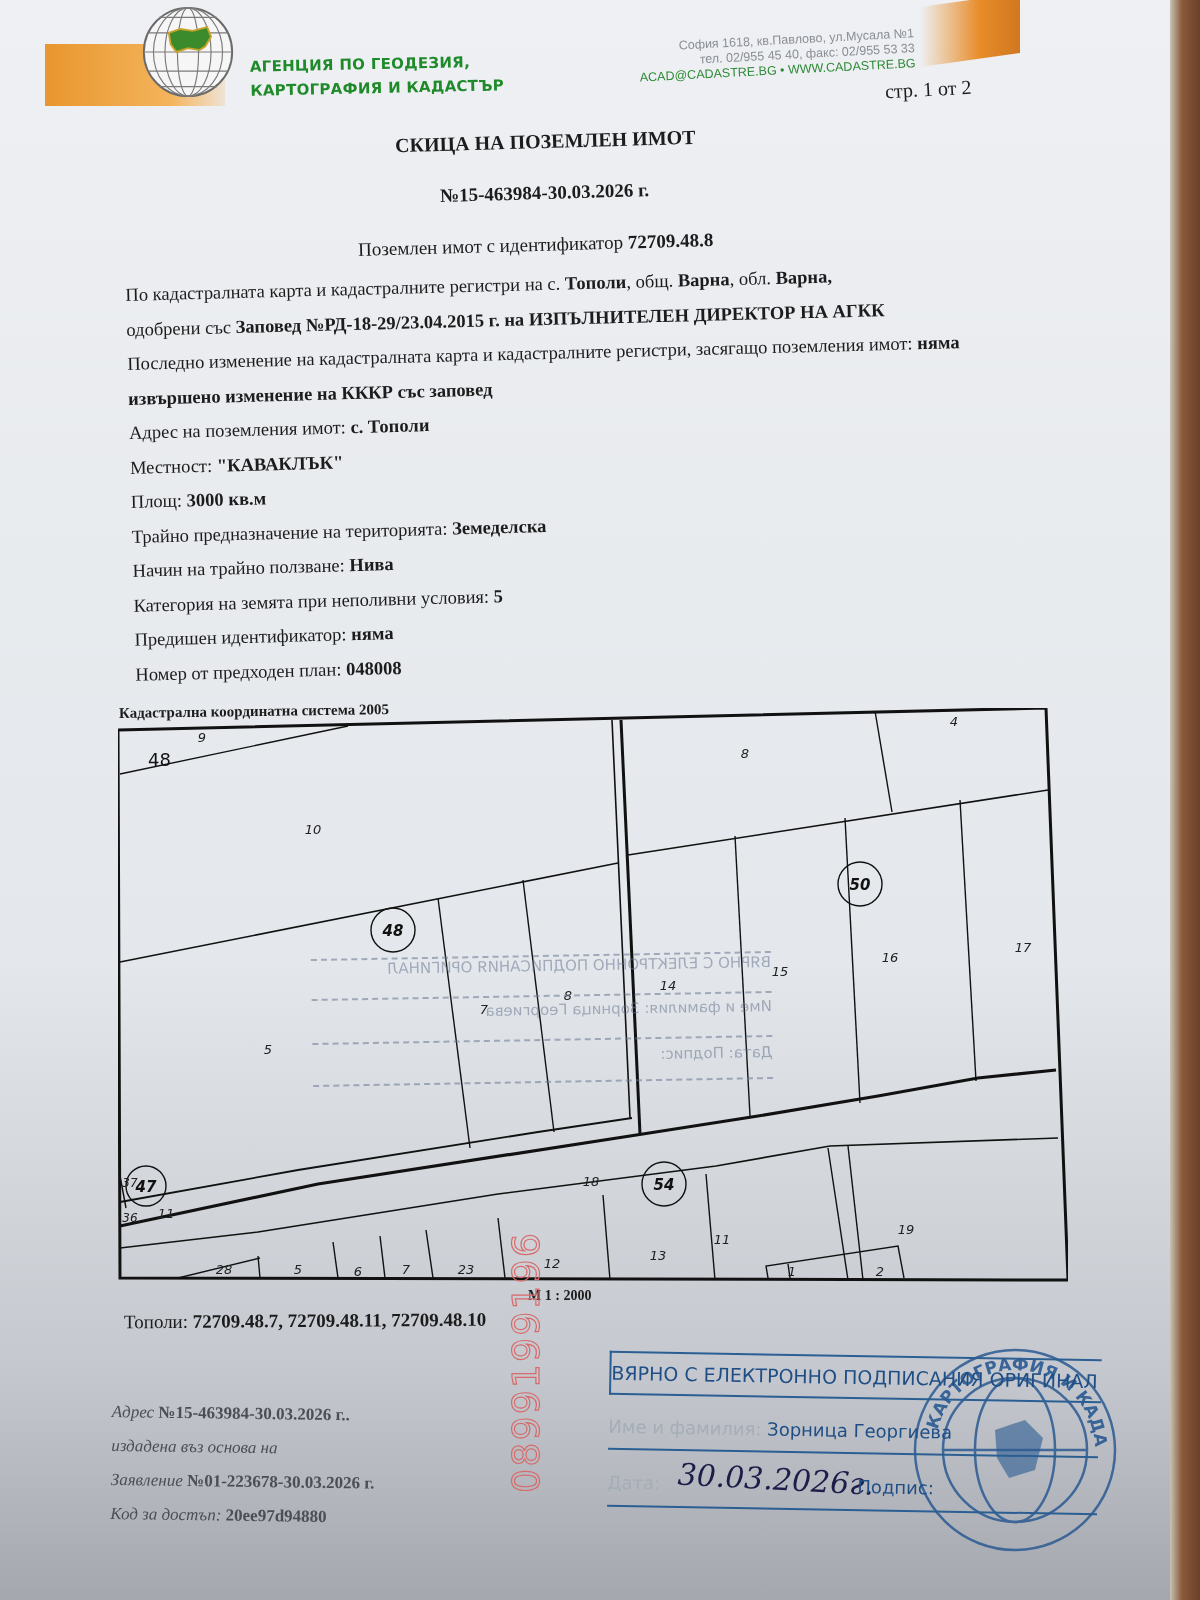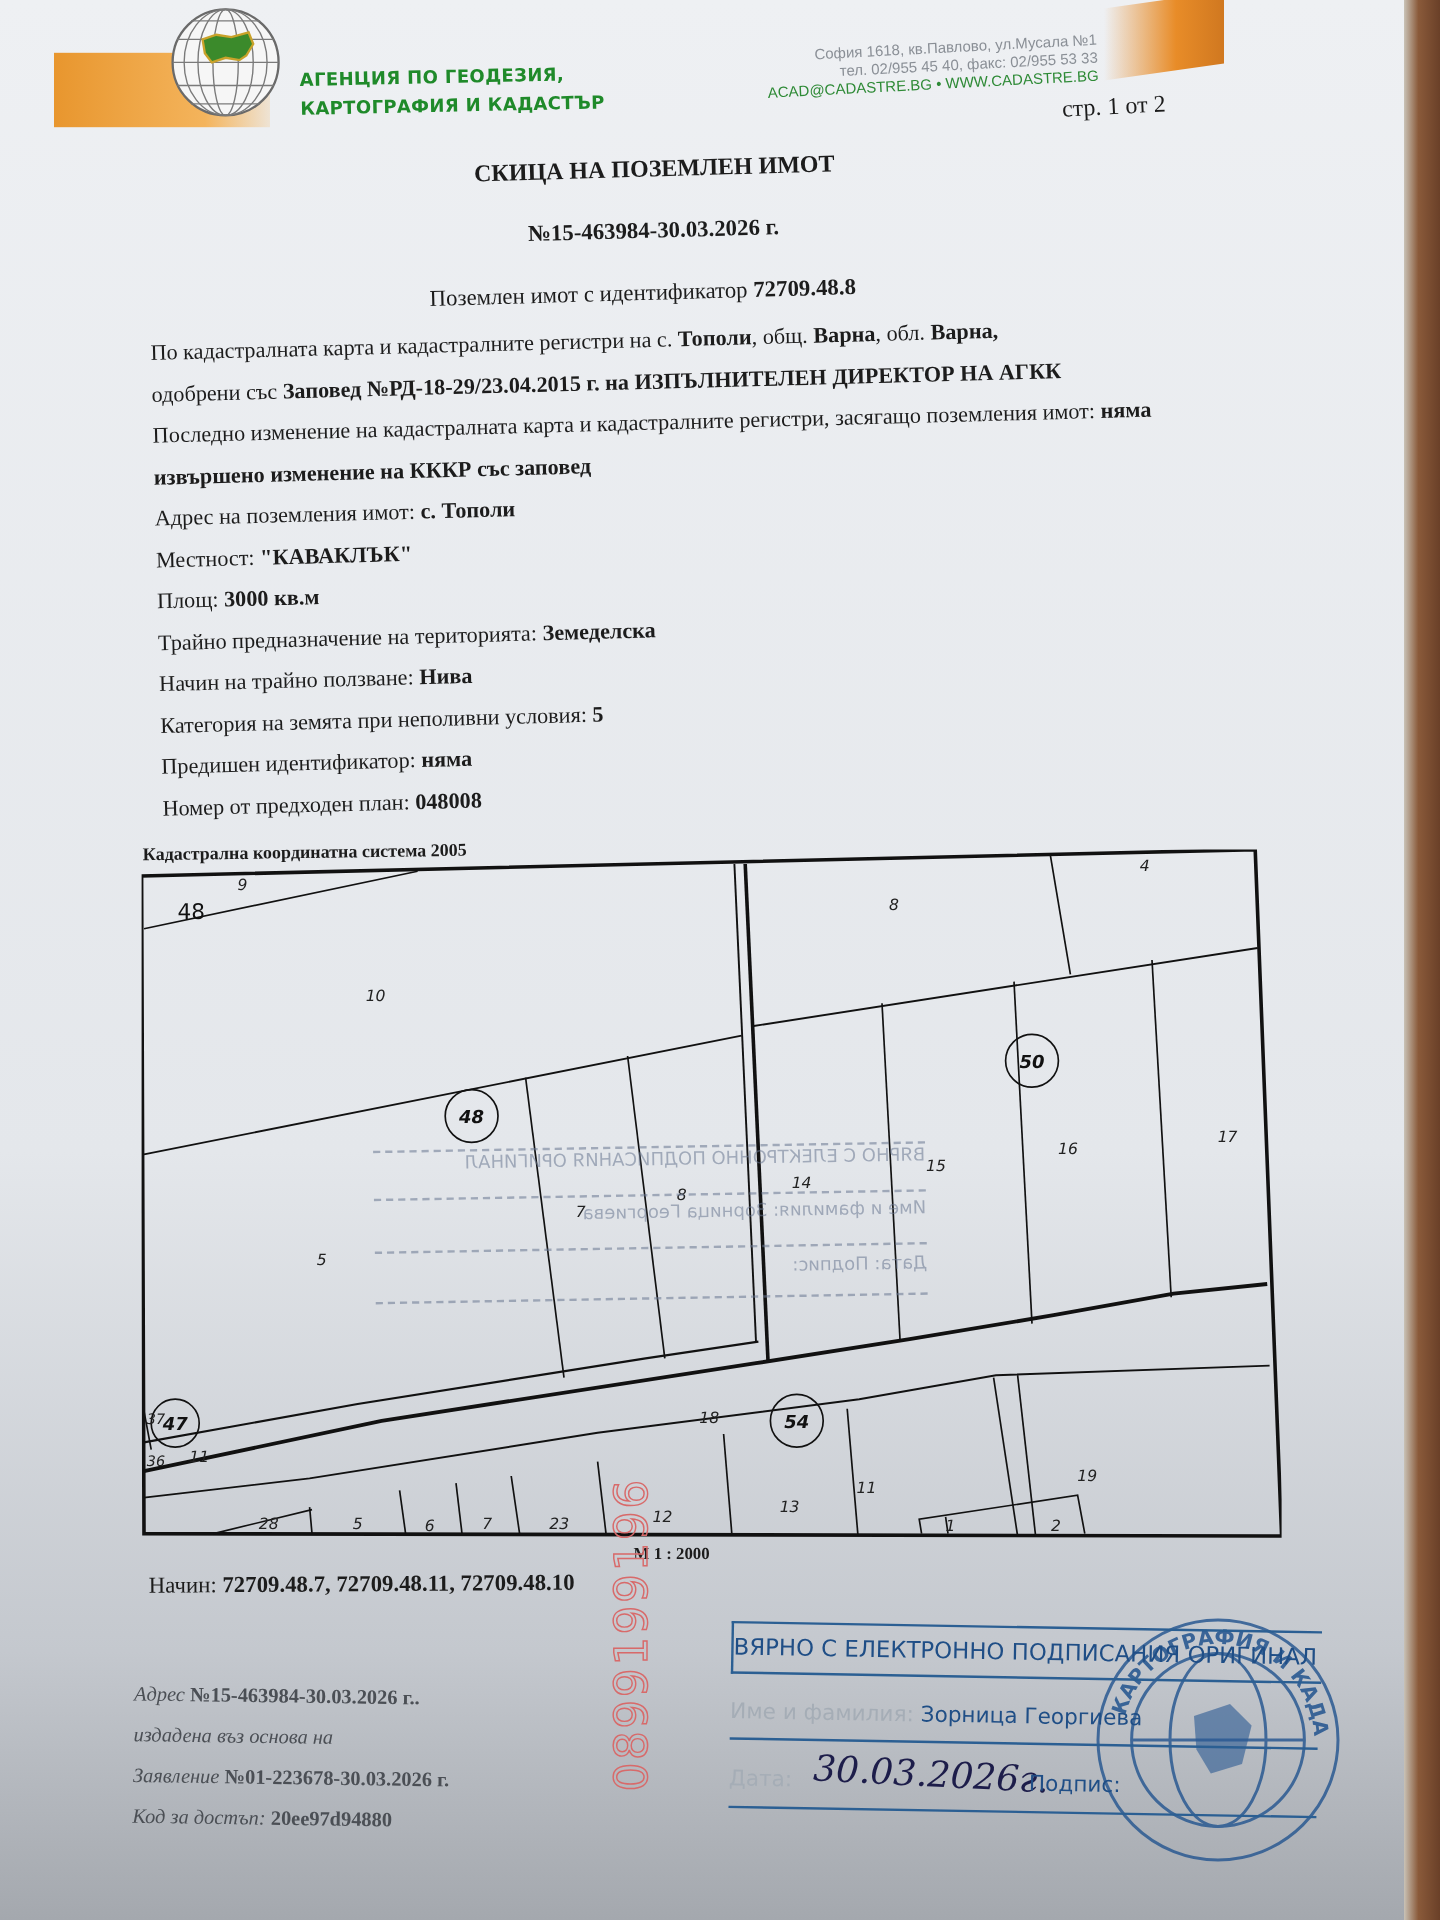--- a/index.html
+++ b/index.html
@@ -200,21 +200,21 @@
   </svg>
 
   <div class="abs mirror">
     <div class="mrow" style="top:0;height:38px;border-top:2px dashed #6a7892;">ВЯРНО С ЕЛЕКТРОННО ПОДПИСАНИЯ ОРИГИНАЛ</div>
     <div class="mrow" style="top:46px;height:38px;">Име и фамилия: Зорница Георгиева</div>
     <div class="mrow" style="top:92px;height:34px;">Дата:      Подпис:</div>
   </div>
 
   <div class="abs scale">М 1 : 2000</div>
   <div class="abs neighbors">
-    <span>Начин:</span>
+    <span>Тополи:</span>
     <b>72709.48.7, 72709.48.11, 72709.48.10</b>
   </div>
 
   <div class="abs footer">
     <div><span>Адрес</span> <b>№15-463984-30.03.2026 г..</b></div>
     <div>издадена въз основа на</div>
     <div><span>Заявление</span> <b>№01-223678-30.03.2026 г.</b></div>
     <div><span>Код за достъп:</span> <b>20ee97d94880</b></div>
   </div>
 

